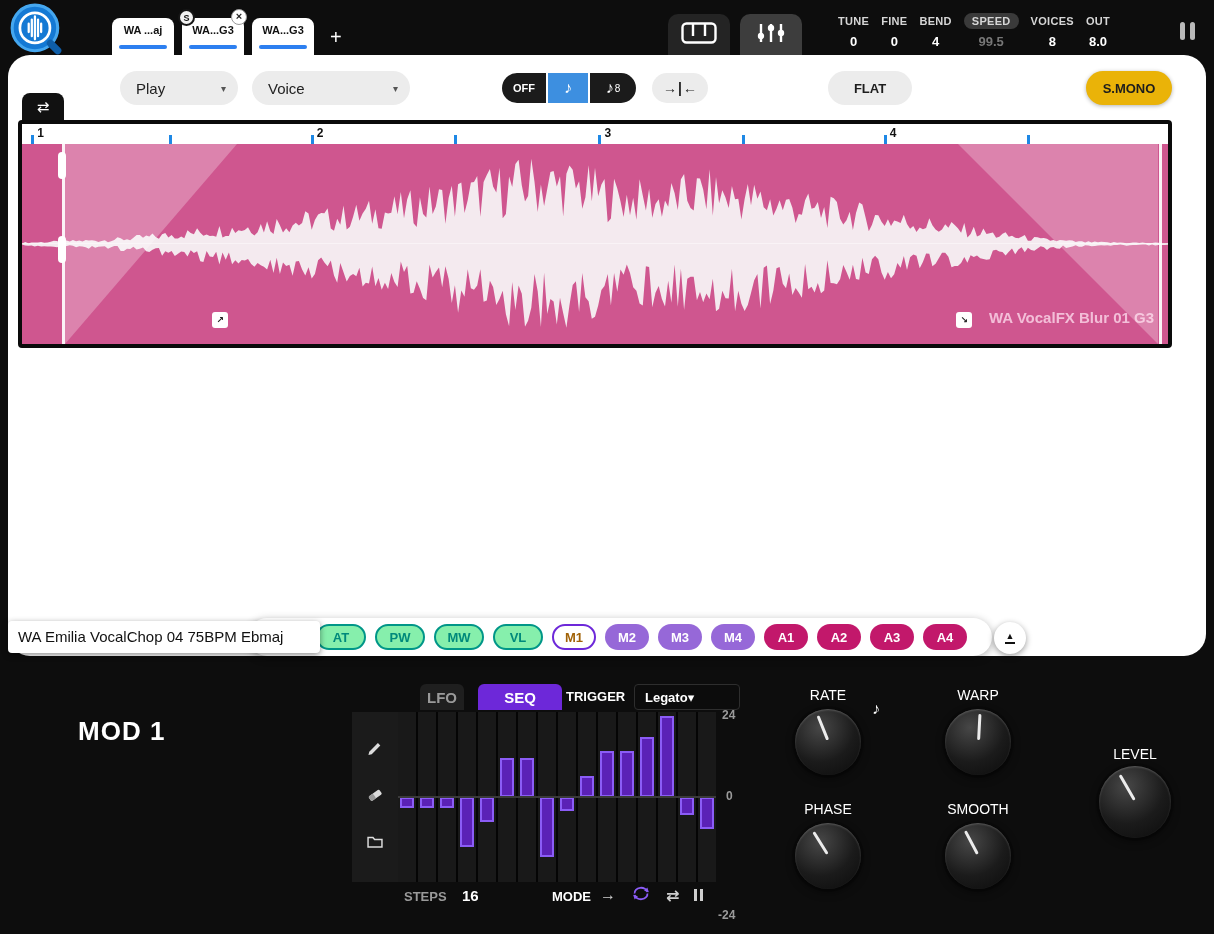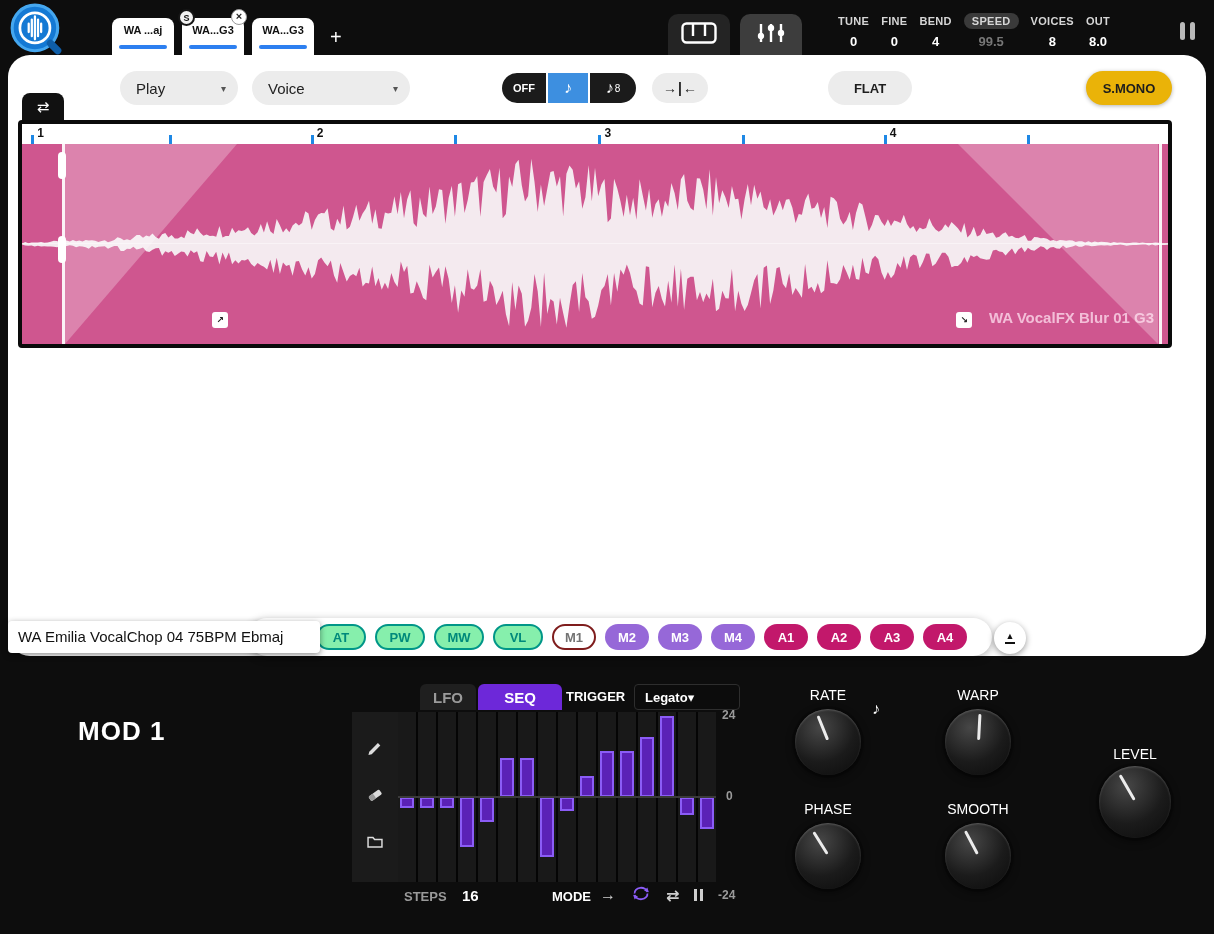--- a/index.html
+++ b/index.html
@@ -70,21 +70,21 @@
   .radio i{position:absolute;left:3px;top:3px;width:6px;height:6px;border-radius:50%;background:#1769c0}
   .fbtn{position:absolute;width:42px;height:27px;border-radius:8px;background:#cfdde2;display:flex;align-items:center;justify-content:center}
   .fbtn.sel{background:#7db8e8}
   .slope{position:absolute;width:40px;height:27px;border-radius:8px;display:flex;align-items:center;justify-content:center;font-size:13px;font-weight:700;color:#13303c}
   .wlabel{color:#fff}
   
   .pillbar{left:248px;top:618px;width:744px;height:38px;background:#fff;border-radius:19px;box-shadow:0 2px 8px rgba(0,0,0,.3);display:flex;align-items:center;gap:9px;padding-left:68px;z-index:6}
   .pill{height:26px;min-width:44px;padding:0 8px;border-radius:14px;display:flex;align-items:center;justify-content:center;font-weight:700;font-size:13px}
   .pill.teal{border:2px solid #009688;color:#00897b;background:#86efac;min-width:50px}
   .pill.mod{background:#9668d8;color:#fff}
-  .pill.mod.sel{background:#fff;color:#737373;border:2px solid #7f1d1d}
+  .pill.mod.sel{background:#fff;color:#a16207;border:2px solid #6d28d9}
   .pill.adsr{background:#c2186b;color:#fff}
   .tooltip{left:8px;top:621px;width:312px;height:32px;background:#fff;border-radius:4px;box-shadow:0 2px 6px rgba(0,0,0,.45);font-size:15px;color:#111;line-height:32px;padding-left:10px;z-index:7;white-space:nowrap}
   .upbtn{left:994px;top:622px;width:32px;height:32px;border-radius:50%;background:#fff;box-shadow:0 2px 6px rgba(0,0,0,.4);display:flex;flex-direction:column;align-items:center;justify-content:center;z-index:7}
   .upbtn b{font-size:9px;color:#111;line-height:8px}
   .upbtn i{display:block;width:10px;height:2px;background:#111;margin-top:2px}
   
   .modtitle{left:78px;top:716px;color:#fff;font-size:26px;font-weight:700;letter-spacing:1px}
   .seqtab{position:absolute;top:684px;height:26px;display:flex;align-items:center;justify-content:center;font-weight:700;font-size:15px;border-radius:6px 6px 0 0}
   .trigdrop{left:634px;top:684px;width:106px;height:26px;background:#0c0c0c;border:1px solid #2e2e2e;border-radius:4px;display:flex;align-items:center;color:#fff;font-size:13px;font-weight:700;padding:0 8px 0 10px}
   .toolscol{left:352px;top:712px;width:46px;height:170px;background:#1b1b1b;display:flex;flex-direction:column;align-items:center;justify-content:space-around;padding:14px 0}
@@ -473,21 +473,21 @@
     <div class="pill adsr">A4</div>
   </div>
 <div class="abs tooltip">WA Emilia VocalChop 04 75BPM Ebmaj</div>
 <div class="abs upbtn">
     <b>▲</b>
     <i></i>
   </div>
 
 <div class="abs modtitle">MOD 1</div>
 
-<div class="seqtab" style="left:420px;width:56px;background:#1f1f1f;color:#9a9a9a">LFO</div>
+<div class="seqtab" style="left:420px;width:44px;background:#1f1f1f;color:#9a9a9a">LFO</div>
 <div class="seqtab" style="left:478px;width:84px;background:#6d28d9;color:#fff">SEQ</div>
 <div class="abs" style="left:566px;top:689px;color:#fff;font-size:13px;font-weight:700">TRIGGER</div>
 <div class="abs trigdrop">
   <span>Legato</span>
   <span class="caret" style="color:#fff">▾</span>
 </div>
 
 <div class="abs toolscol">
   <span>
     <svg viewBox="0 0 22 22" width="18" height="18">
@@ -555,21 +555,21 @@
     <div class="scol">
       <div class="sbar" style="top: 50%; height: 10.4167%;"></div>
     </div>
     <div class="scol">
       <div class="sbar" style="top: 50%; height: 18.75%;"></div>
     </div>
   </div>
 <div class="abs seqzero"></div>
 <div class="axis" style="left:722px;top:708px">24</div>
 <div class="axis" style="left:726px;top:789px">0</div>
-<div class="axis" style="left:718px;top:888px">-24</div>
+<div class="axis" style="left:718px;top:908px">-24</div>
 
 <div class="abs" style="left:404px;top:889px;color:#9a9a9a;font-size:13px;font-weight:700">STEPS</div>
 <div class="abs" style="left:462px;top:887px;color:#fff;font-size:15px;font-weight:700">16</div>
 <div class="abs" style="left:552px;top:889px;color:#fff;font-size:13px;font-weight:700">MODE</div>
 <div class="abs modeicons">
   <span style="color:#cfcfcf;font-size:16px;font-weight:700">→</span>
   <span>
     <svg viewBox="0 0 22 16" width="20" height="15">
       <path d="M4 8a7 5.5 0 0 1 14-1.5" fill="none" stroke="#8b5cf6" stroke-width="2"></path>
       <path d="M18 1.5l1.6 5.2-5.2-1.6z" fill="#8b5cf6"></path>

